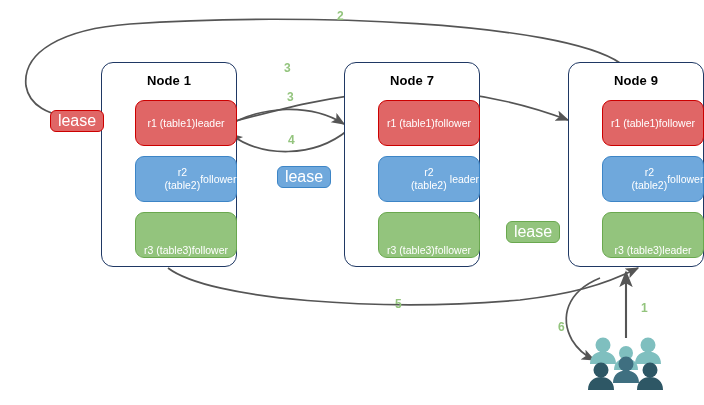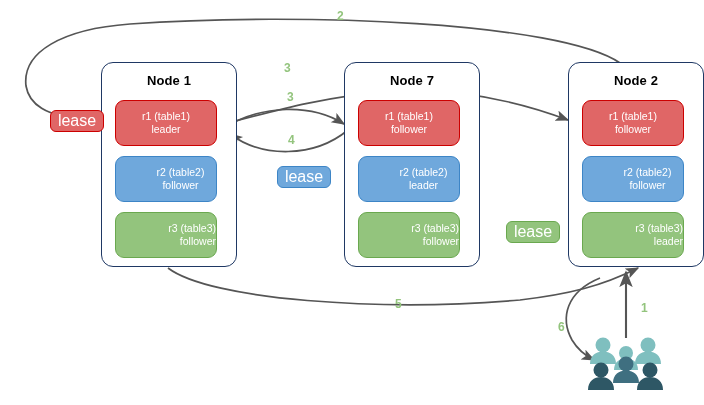--- a/index.html
+++ b/index.html
@@ -37,27 +37,26 @@
   .node-title {
     text-align: center;
     font-size: 13px;
     font-weight: bold;
     color: #000000;
     margin-top: 10px;
     letter-spacing: 0.1px;
   }
   .replica {
     position: absolute;
-    left: 13px;
+    left: 33px;
     width: 102px;
     height: 46px;
     box-sizing: border-box;
     border-radius: 9px;
     display: flex;
-    flex-direction: column;
     align-items: center;
     justify-content: center;
     color: #ffffff;
     font-size: 10.5px;
     line-height: 13px;
     text-align: center;
   }
   .rep-red {
     background: #e06666;
     border: 1.6px solid #cc0000;
@@ -166,21 +165,21 @@
       <span>r2 (table2)</span>
       <span>leader</span>
     </div>
     <div class="replica rep-green r3">
       <span>r3 (table3)</span>
       <span>follower</span>
     </div>
   </div>
 
   <div class="node" style="left:568px; top:62px;">
-    <div class="node-title">Node 2</div>
+    <div class="node-title">Node 9</div>
     <div class="replica rep-red r1">
       <span>r1 (table1)</span>
       <span>follower</span>
     </div>
     <div class="replica rep-blue r2">
       <span>r2 (table2)</span>
       <span>follower</span>
     </div>
     <div class="replica rep-green r3">
       <span>r3 (table3)</span>

